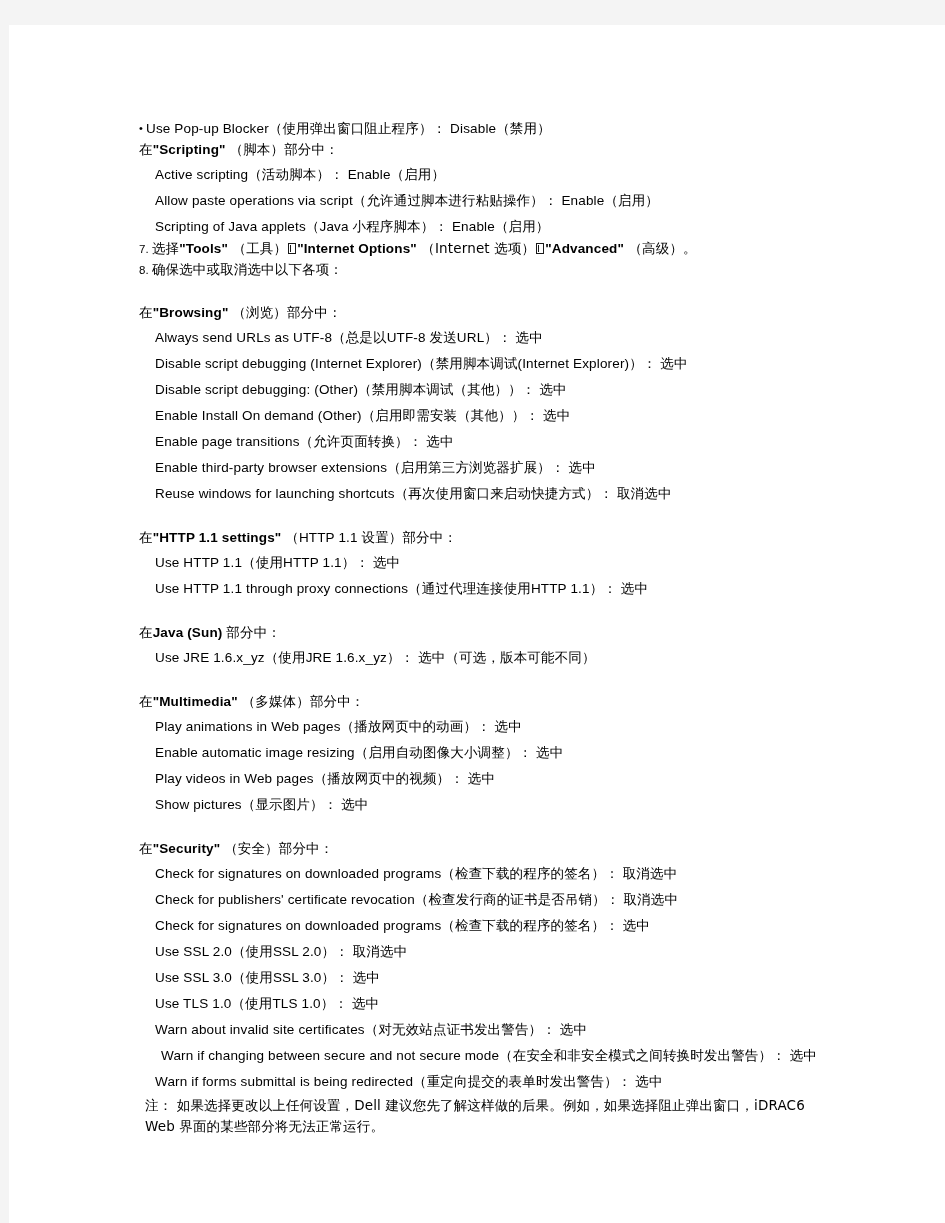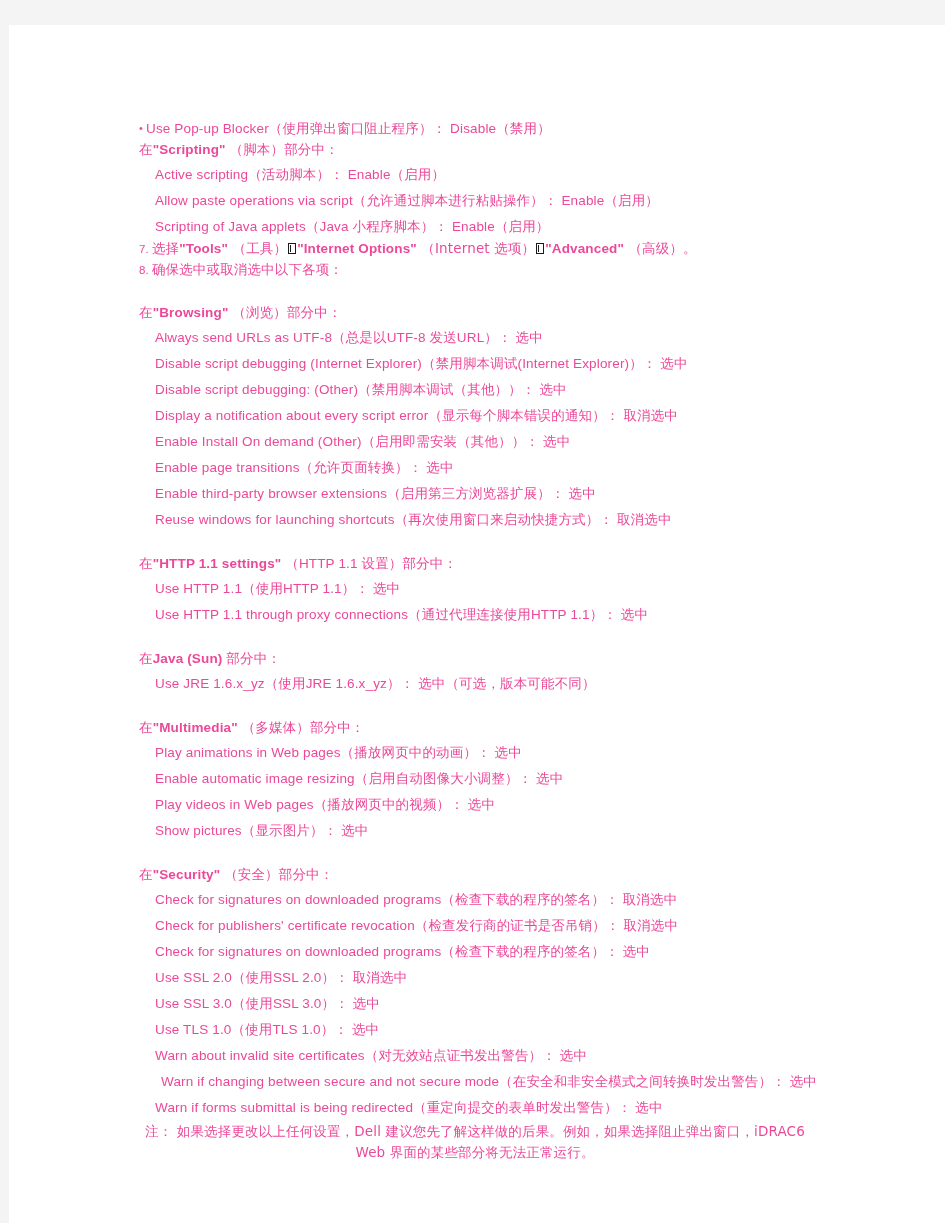--- a/index.html
+++ b/index.html
@@ -37,21 +37,21 @@
   #content {
     position: absolute;
     left: 139px;
     top: 118px;
     width: 760px;
     color: #1a1a1a;
   }
   .line {
     font-size: 13.5px;
     line-height: 21px;
-    color: #ec4899;
+    color: #000000;
     white-space: normal;
     letter-spacing: 0.15px;
     word-break: break-word;
   }
   
   .lvl0 { margin-left: 0px; }
   .lvl1 { margin-left: 22px; }
   .lvl-num { margin-left: 0px; }
 
   
@@ -111,21 +111,20 @@
 
     <div class="line lvl-num tight"><span class="numlabel">7.</span><span class="cjk">选择</span><span class="bold">"Tools"</span><span class="cjk"> （工具）</span><span class="tofu"></span><span class="bold">"Internet Options"</span><span class="cjk"> （Internet 选项）</span><span class="tofu"></span><span class="bold">"Advanced"</span><span class="cjk"> （高级）。</span></div>
 
     <div class="line lvl-num tight"><span class="numlabel">8.</span><span class="cjk">确保选中或取消选中以下各项：</span></div>
 
     <div class="line lvl0 tight gap-lg"><span class="cjk">在</span><span class="bold">"Browsing"</span><span> （浏览）部分中：</span></div>
 
     <div class="line lvl1 loose"><span>Always send URLs as UTF-8（总是以UTF-8 发送URL）： 选中</span></div>
     <div class="line lvl1 loose"><span>Disable script debugging (Internet Explorer)（禁用脚本调试(Internet Explorer)）： 选中</span></div>
     <div class="line lvl1 loose"><span>Disable script debugging: (Other)（禁用脚本调试（其他））： 选中</span></div>
-    <div class="line lvl1 loose"><span>Display a notification about every script error（显示每个脚本错误的通知）： 取消选中</span></div>
     <div class="line lvl1 loose"><span>Enable Install On demand (Other)（启用即需安装（其他））： 选中</span></div>
     <div class="line lvl1 loose"><span>Enable page transitions（允许页面转换）： 选中</span></div>
     <div class="line lvl1 loose"><span>Enable third-party browser extensions（启用第三方浏览器扩展）： 选中</span></div>
     <div class="line lvl1 loose"><span>Reuse windows for launching shortcuts（再次使用窗口来启动快捷方式）： 取消选中</span></div>
 
     <div class="line lvl0 tight gap-lg"><span class="cjk">在</span><span class="bold">"HTTP 1.1 settings"</span><span> （HTTP 1.1 设置）部分中：</span></div>
 
     <div class="line lvl1 loose"><span>Use HTTP 1.1（使用HTTP 1.1）： 选中</span></div>
     <div class="line lvl1 loose"><span>Use HTTP 1.1 through proxy connections（通过代理连接使用HTTP 1.1）： 选中</span></div>
 
@@ -147,16 +146,16 @@
     <div class="line lvl1 loose"><span>Check for signatures on downloaded programs（检查下载的程序的签名）： 选中</span></div>
     <div class="line lvl1 loose"><span>Use SSL 2.0（使用SSL 2.0）： 取消选中</span></div>
     <div class="line lvl1 loose"><span>Use SSL 3.0（使用SSL 3.0）： 选中</span></div>
     <div class="line lvl1 loose"><span>Use TLS 1.0（使用TLS 1.0）： 选中</span></div>
     <div class="line lvl1 loose"><span>Warn about invalid site certificates（对无效站点证书发出警告）： 选中</span></div>
 
     <div class="line loose" style="margin-left:22px; text-indent:-22px;"><span style="display:inline-block;width:22px;"></span><span>Warn if changing between secure and not secure mode（在安全和非安全模式之间转换时发出警告）： 选中</span></div>
 
     <div class="line lvl1 loose"><span>Warn if forms submittal is being redirected（重定向提交的表单时发出警告）： 选中</span></div>
 
-    <div class="line tight" style="margin-left:6px; margin-top:2px; width:660px;text-align:center;"><span class="cjk">注： 如果选择更改以上任何设置，Dell 建议您先了解这样做的后果。例如，如果选择阻止弹出窗口，iDRAC6 Web 界面的某些部分将无法正常运行。</span></div>
+    <div class="line tight" style="margin-left:6px; margin-top:2px; width:660px;"><span class="cjk">注： 如果选择更改以上任何设置，Dell 建议您先了解这样做的后果。例如，如果选择阻止弹出窗口，iDRAC6 Web 界面的某些部分将无法正常运行。</span></div>
 
   </div>
 </div>
 
 </body></html>

